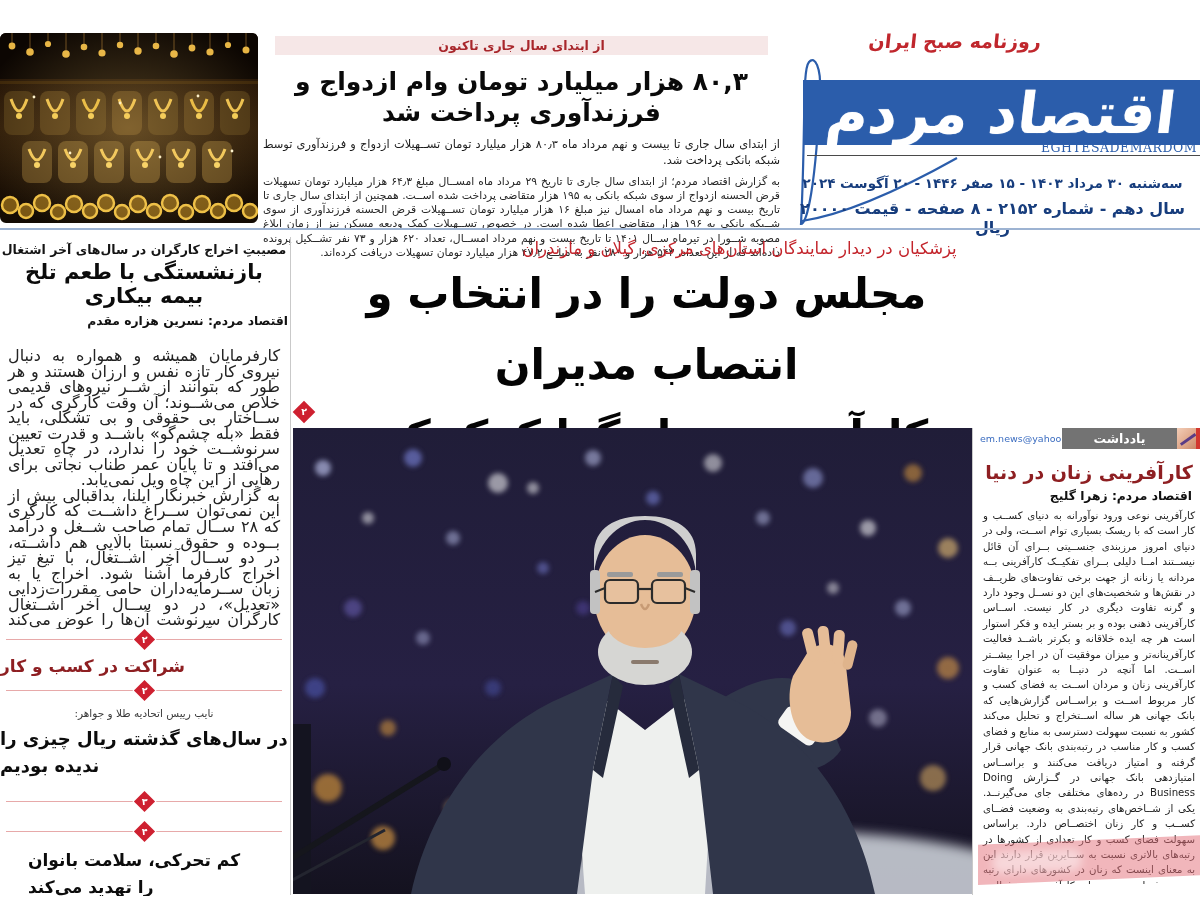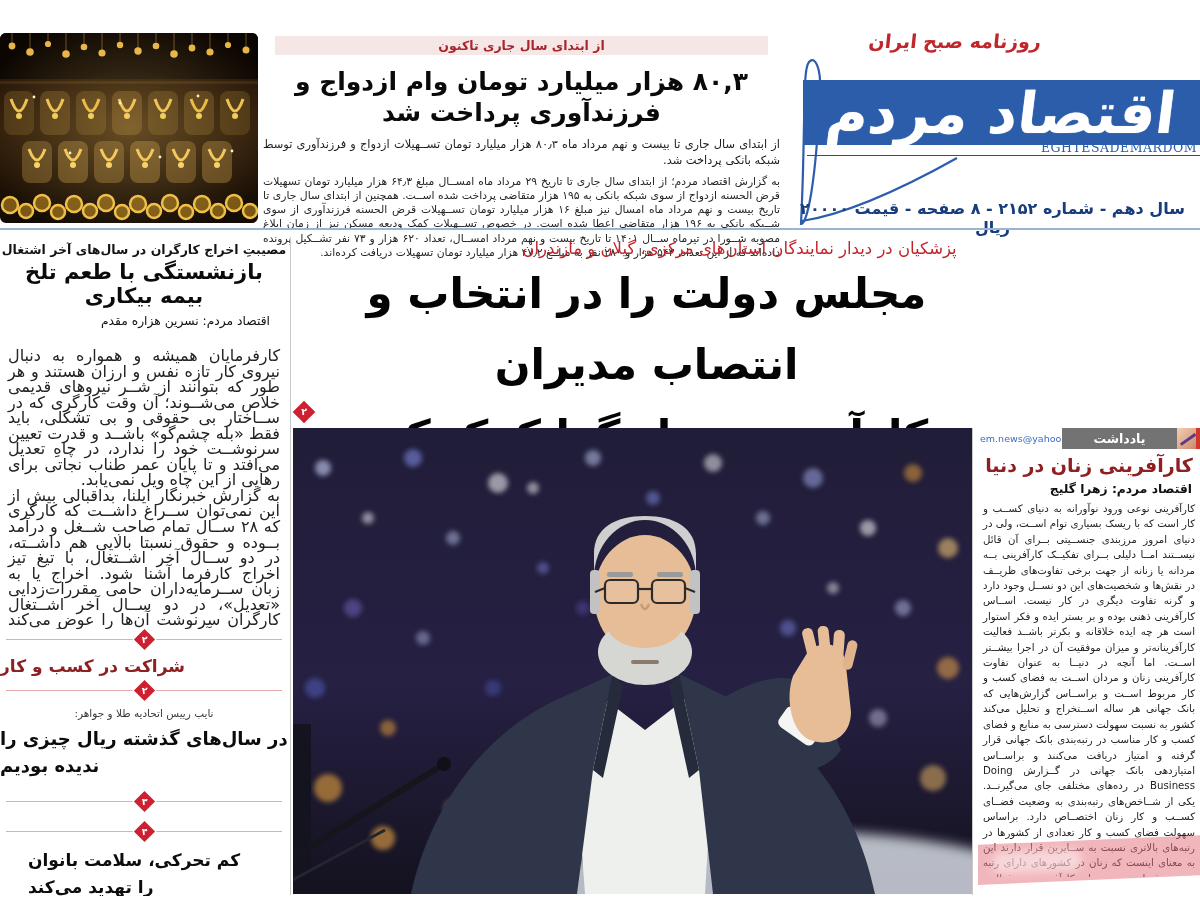--- a/index.html
+++ b/index.html
@@ -47,41 +47,41 @@
 
   
   .vrule{position:absolute;width:1px;background:#c9c9c9}
   .vrule-left{left:290px;top:237px;height:658px}
   .vrule-right{left:972px;top:428px;height:467px}
 
   
   .left-col{position:absolute;left:0;top:236px;width:288px;height:660px;overflow:hidden}
   .lc-kicker{margin-top:6px;text-align:center;font-size:12.5px;font-weight:bold;color:#141414}
   .lc-headline{margin-top:3px;text-align:center;font-size:21px;font-weight:bold;color:#0b0b0b}
-  .lc-byline{margin-top:6px;padding:0 18px;text-align:right;font-size:12.3px;font-weight:normal;color:#111}
+  .lc-byline{margin-top:6px;padding:0 0;text-align:right;font-size:12.3px;font-weight:bold;color:#111}
   .lc-body{margin-top:20px;padding:0 8px;font-size:16px;line-height:15.55px;color:#232323;text-align:justify;
            height:281px;overflow:hidden;white-space:pre-line}
   .teaser-div{position:relative;height:16px;display:flex;align-items:center;justify-content:center;margin-top:2px}
   .teaser-div::before{content:"";position:absolute;left:6px;right:6px;top:50%;height:1px;background:#e7a9a9}
   .teaser-div .diamond{position:relative;z-index:1;width:15px;height:15px}
   .teaser-title{margin-top:6px;text-align:left;font-size:17px;font-weight:bold;color:#0c0c0c;line-height:27px}
   .teaser-title.red{color:#8e1f22}
   .teaser-kicker{margin-top:9px;text-align:center;font-size:10.5px;color:#3a3a3a}
   .mt16{margin-top:14px}
 
   
   .note-col{position:absolute;left:978px;top:428px;width:222px;height:467px;overflow:hidden}
   .note-header{position:relative;height:22px}
   .note-bar{position:absolute;right:23px;top:0;width:115px;height:21px;background:#737373;color:#fff;
             font-size:12.5px;font-weight:bold;display:flex;align-items:center;justify-content:center}
   .pen-icon{position:absolute;right:4px;top:0;width:19px;height:21px;background:linear-gradient(135deg,#f3cdb7 0%,#e0a98c 55%,#c9886a 100%);overflow:hidden}
   .pen-icon::after{content:"";position:absolute;left:2px;top:10px;width:18px;height:2.5px;background:#5a3c86;transform:rotate(-35deg)}
   .note-edge{position:absolute;right:0;top:0;width:4px;height:21px;background:#d2372f}
   .note-email{position:absolute;left:2px;top:5px;direction:ltr;color:#3a6cc0;font-size:9.5px}
-  .note-title{margin-top:4px;text-align:center;color:#8e1f22;font-size:19px;font-weight:bold}
+  .note-title{margin-top:11px;text-align:center;color:#8e1f22;font-size:19px;font-weight:bold}
   .note-byline{margin-top:6px;padding:0 8px;text-align:right;font-size:12.3px;font-weight:bold;color:#101010}
   .note-body{margin-top:5px;padding:0 5px;font-size:10.2px;line-height:15.4px;color:#232323;text-align:justify;
              height:376px;overflow:hidden}
   .watermark{position:absolute;left:-8px;top:412px;width:240px;height:40px;background:rgba(228,110,120,.5);
              transform:rotate(-2.5deg);z-index:2}
   .watermark::after{content:"";position:absolute;left:22px;top:8px;width:90px;height:22px;border-radius:10px;
                     background:rgba(255,255,255,.45);filter:blur(4px)}
 </style>
 </head>
 <body>
@@ -246,20 +246,21 @@
     <svg class="swash" width="415" height="200" viewBox="0 0 415 200">
       <path d="M16 196 C22 196 31 158 35 62 C36 40 30 27 24 34 C17 42 21 95 16 196 Z" fill="none" stroke="#2b5dab" stroke-width="2.2"></path>
       <path d="M17 193 C62 186 122 158 172 130" fill="none" stroke="#2b5dab" stroke-width="2.2"></path>
     </svg>
     <div class="tagline">روزنامه صبح ایران</div>
     <div class="logo-box">
       <span class="logo-fa">اقتصاد مردم</span>
     </div>
     <div class="logo-latin">EGHTESADEMARDOM</div>
     <div class="mast-rule"></div>
+    <div class="date-line">سه‌شنبه ۳۰ مرداد ۱۴۰۳ - ۱۵ صفر ۱۴۴۶ - ۲۰ آگوست ۲۰۲۴</div>
     <div class="issue-line">سال دهم - شماره ۲۱۵۲ - ۸ صفحه - قیمت ۲۰۰۰۰ ریال</div>
   </div>
 
   <div class="header-rule"></div>
 
   <div class="main-kicker">پزشکیان در دیدار نمایندگان استان‌های مرکزی، گیلان و مازندران</div>
   <div class="main-headline">
     <div>مجلس دولت را در انتخاب و انتصاب مدیران</div>
     <div>کارآمد و تحول گرا کمک کند</div>
   </div>

